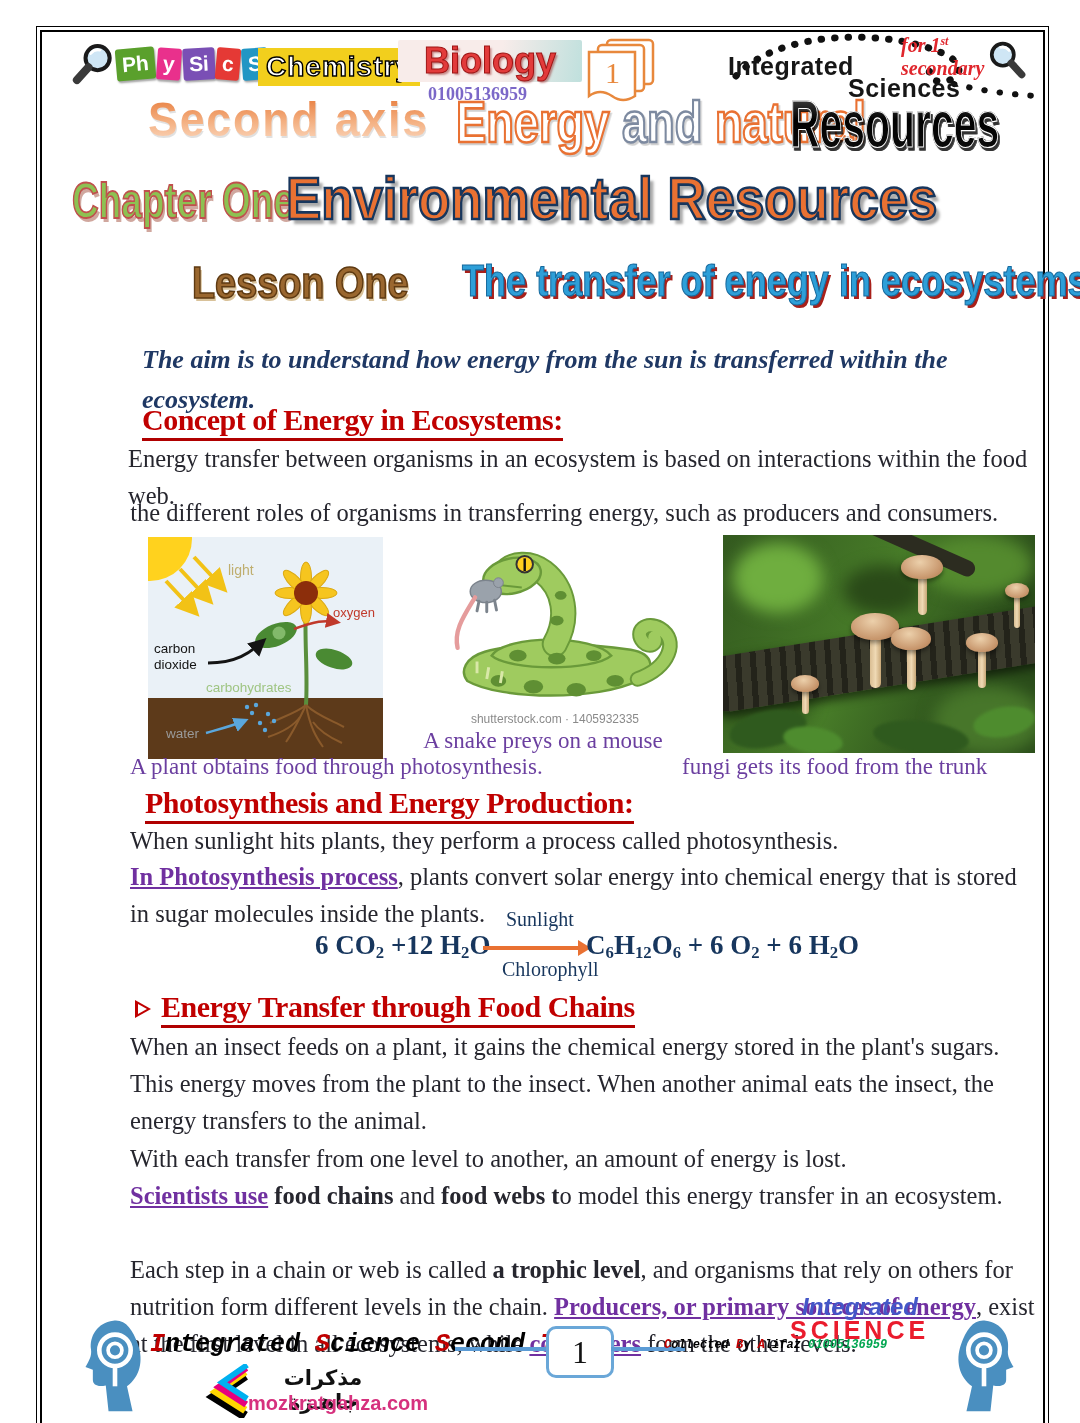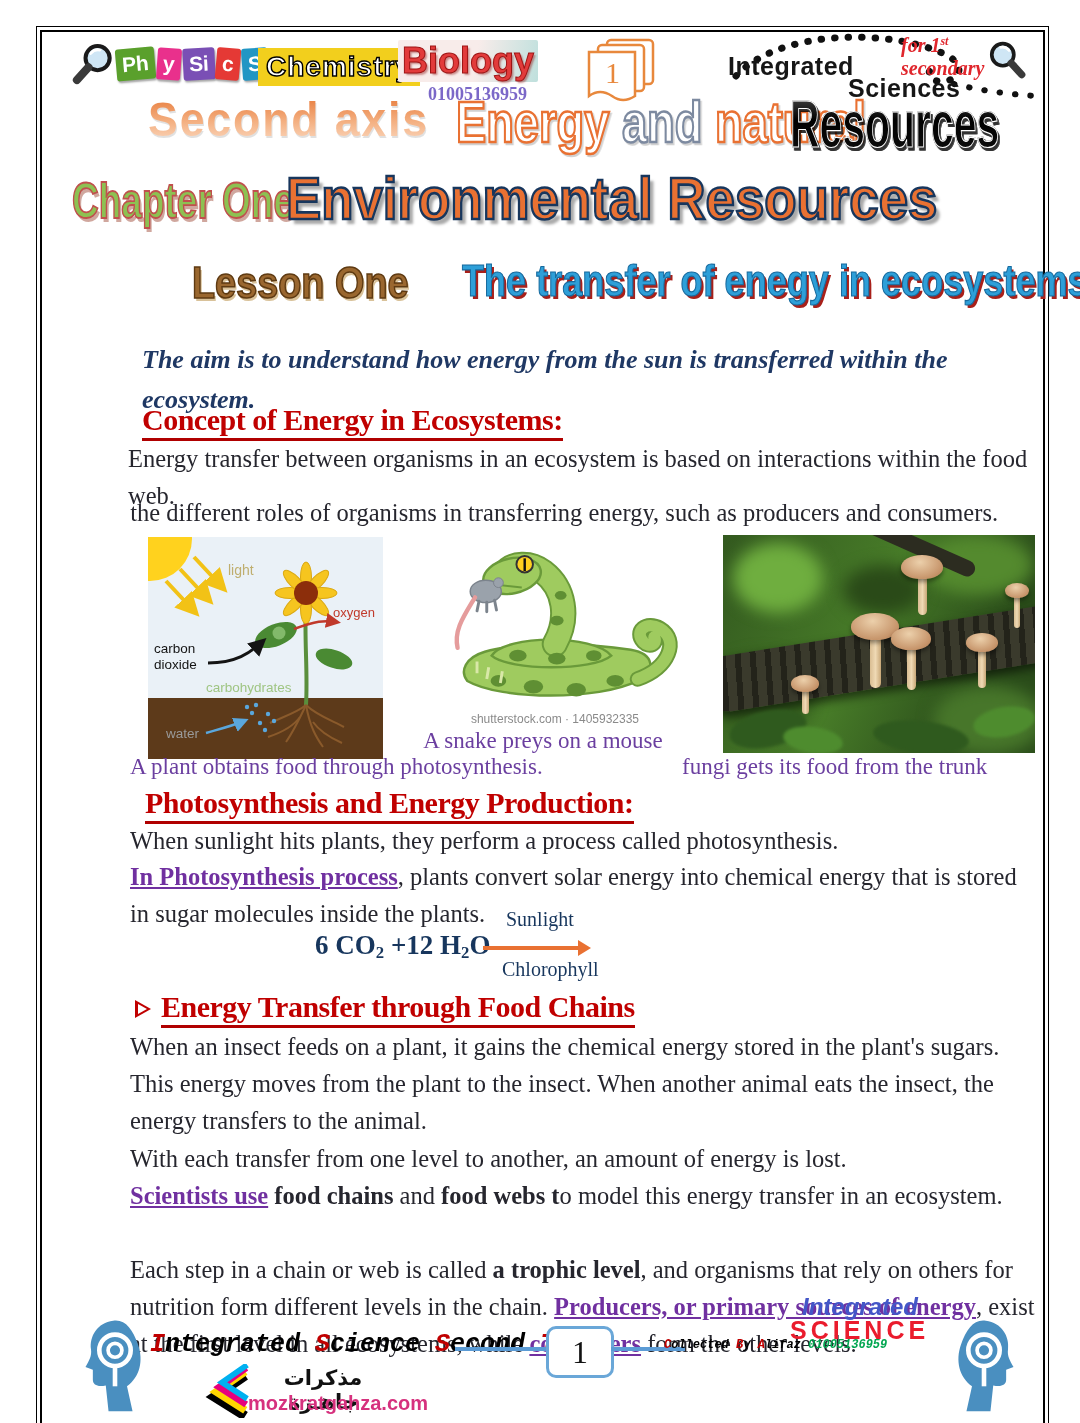--- a/index.html
+++ b/index.html
@@ -10,21 +10,21 @@
   #frame{position:absolute;left:40px;top:30px;width:1001px;height:1500px;
          border:2px solid #000;outline:1px solid #000;outline-offset:3px;}
   
   .tile{display:inline-block;color:#fff;font-family:"Liberation Sans",sans-serif;font-weight:bold;
         font-size:21px;padding:4px 6px;margin-right:2px;border-radius:3px;
         box-shadow:1px 2px 2px rgba(0,0,0,.35);}
   #chemistry{background:#f2cf1d;color:#fff;font-family:"Liberation Sans",sans-serif;font-weight:bold;
         font-size:28px;padding:3px 8px;-webkit-text-stroke:1.4px #000;letter-spacing:1px;}
   #biology{font-family:"Liberation Sans",sans-serif;font-weight:bold;font-size:36px;color:#e23b3b;
         -webkit-text-stroke:1px #9e1313;text-shadow:2px 2px 2px rgba(140,20,20,.45);
-        background:linear-gradient(100deg,#f8ecea 55%,#bfe0dd);padding:0 4px;border-radius:2px;}
+        background:linear-gradient(100deg,#f8ecea 55%,#bfe0dd);padding:0 26px;border-radius:2px;}
   #phone-top{color:#7b68c8;font-weight:bold;font-size:18px;font-family:"Liberation Serif",serif;}
   #brand-integrated,#brand-sciences{font-family:"Liberation Sans",sans-serif;font-weight:bold;
         color:#161616;font-size:25px;letter-spacing:.5px;}
   #grade{color:#e0262c;font-style:italic;font-weight:bold;font-size:20px;line-height:23px;margin-left:7px;}
   .sup{font-size:.6em;vertical-align:.55em;}
   .sub{font-size:.62em;vertical-align:-.22em;}
   
   .disp{font-family:"Liberation Sans",sans-serif;font-weight:bold;white-space:nowrap;
         display:inline-block;transform-origin:left center;}
   #second-axis{font-size:48px;letter-spacing:2px;transform:scaleX(.93);
@@ -296,20 +296,21 @@
   <div class="abs caption" style="left:130px;top:754px">A plant obtains food through photosynthesis.</div>
   <div class="abs caption" style="left:682px;top:754px">fungi gets its food from the trunk</div>
 
   <div class="abs para" style="left:130px;top:822px;width:905px">When sunlight hits plants, they perform a process called photosynthesis.</div>
   <div class="abs" style="left:145px;top:786px"><span class="h-red">Photosynthesis and Energy Production:</span></div>
   <div class="abs para" style="left:130px;top:858px;width:905px"><span class="pu">In Photosynthesis process</span><span>, plants convert solar energy into chemical energy that is stored in sugar molecules inside the plants.</span></div>
 
   <div class="abs eq-lab" style="left:506px;top:908px">Sunlight</div>
   <div class="abs eq" style="left:315px;top:930px"><span>6 CO</span><span class="sub">2</span><span> +12 H</span><span class="sub">2</span><span>O</span></div>
   <div id="eq-arrow"></div>
+  <div class="abs eq" style="left:586px;top:930px"><span>C</span><span class="sub">6</span><span>H</span><span class="sub">12</span><span>O</span><span class="sub">6</span><span> + 6 O</span><span class="sub">2</span><span> + 6 H</span><span class="sub">2</span><span>O</span></div>
   <div class="abs eq-lab" style="left:502px;top:958px">Chlorophyll</div>
 
   <div class="abs" style="left:135px;top:990px">
     <span class="bullet-tri"></span><span class="h-red">Energy Transfer through Food Chains</span>
   </div>
   <div class="abs para" style="left:130px;top:1028px;width:908px">When an insect feeds on a plant, it gains the chemical energy stored in the plant's sugars. This energy moves from the plant to the insect. When another animal eats the insect, the energy transfers to the animal.</div>
   <div class="abs para" style="left:130px;top:1140px;width:908px">With each transfer from one level to another, an amount of energy is lost.</div>
   <div class="abs para" style="left:130px;top:1177px;width:908px"><span class="pu">Scientists use</span><span> </span><span class="b">food chains</span><span> and </span><span class="b">food webs</span><span> </span><span class="b">t</span><span>o model this energy transfer in an ecosystem.</span></div>
   <div class="abs para" style="left:130px;top:1251px;width:912px"><span>Each step in a chain or web is called </span><span class="b">a trophic level</span><span>, and organisms that rely on others for nutrition form different levels in the chain. </span><span class="pu">Producers, or primary sources of energy</span><span>, exist at the first level in all ecosystems, while </span><span class="pu">consumers</span><span> form the other levels.</span></div>
 

